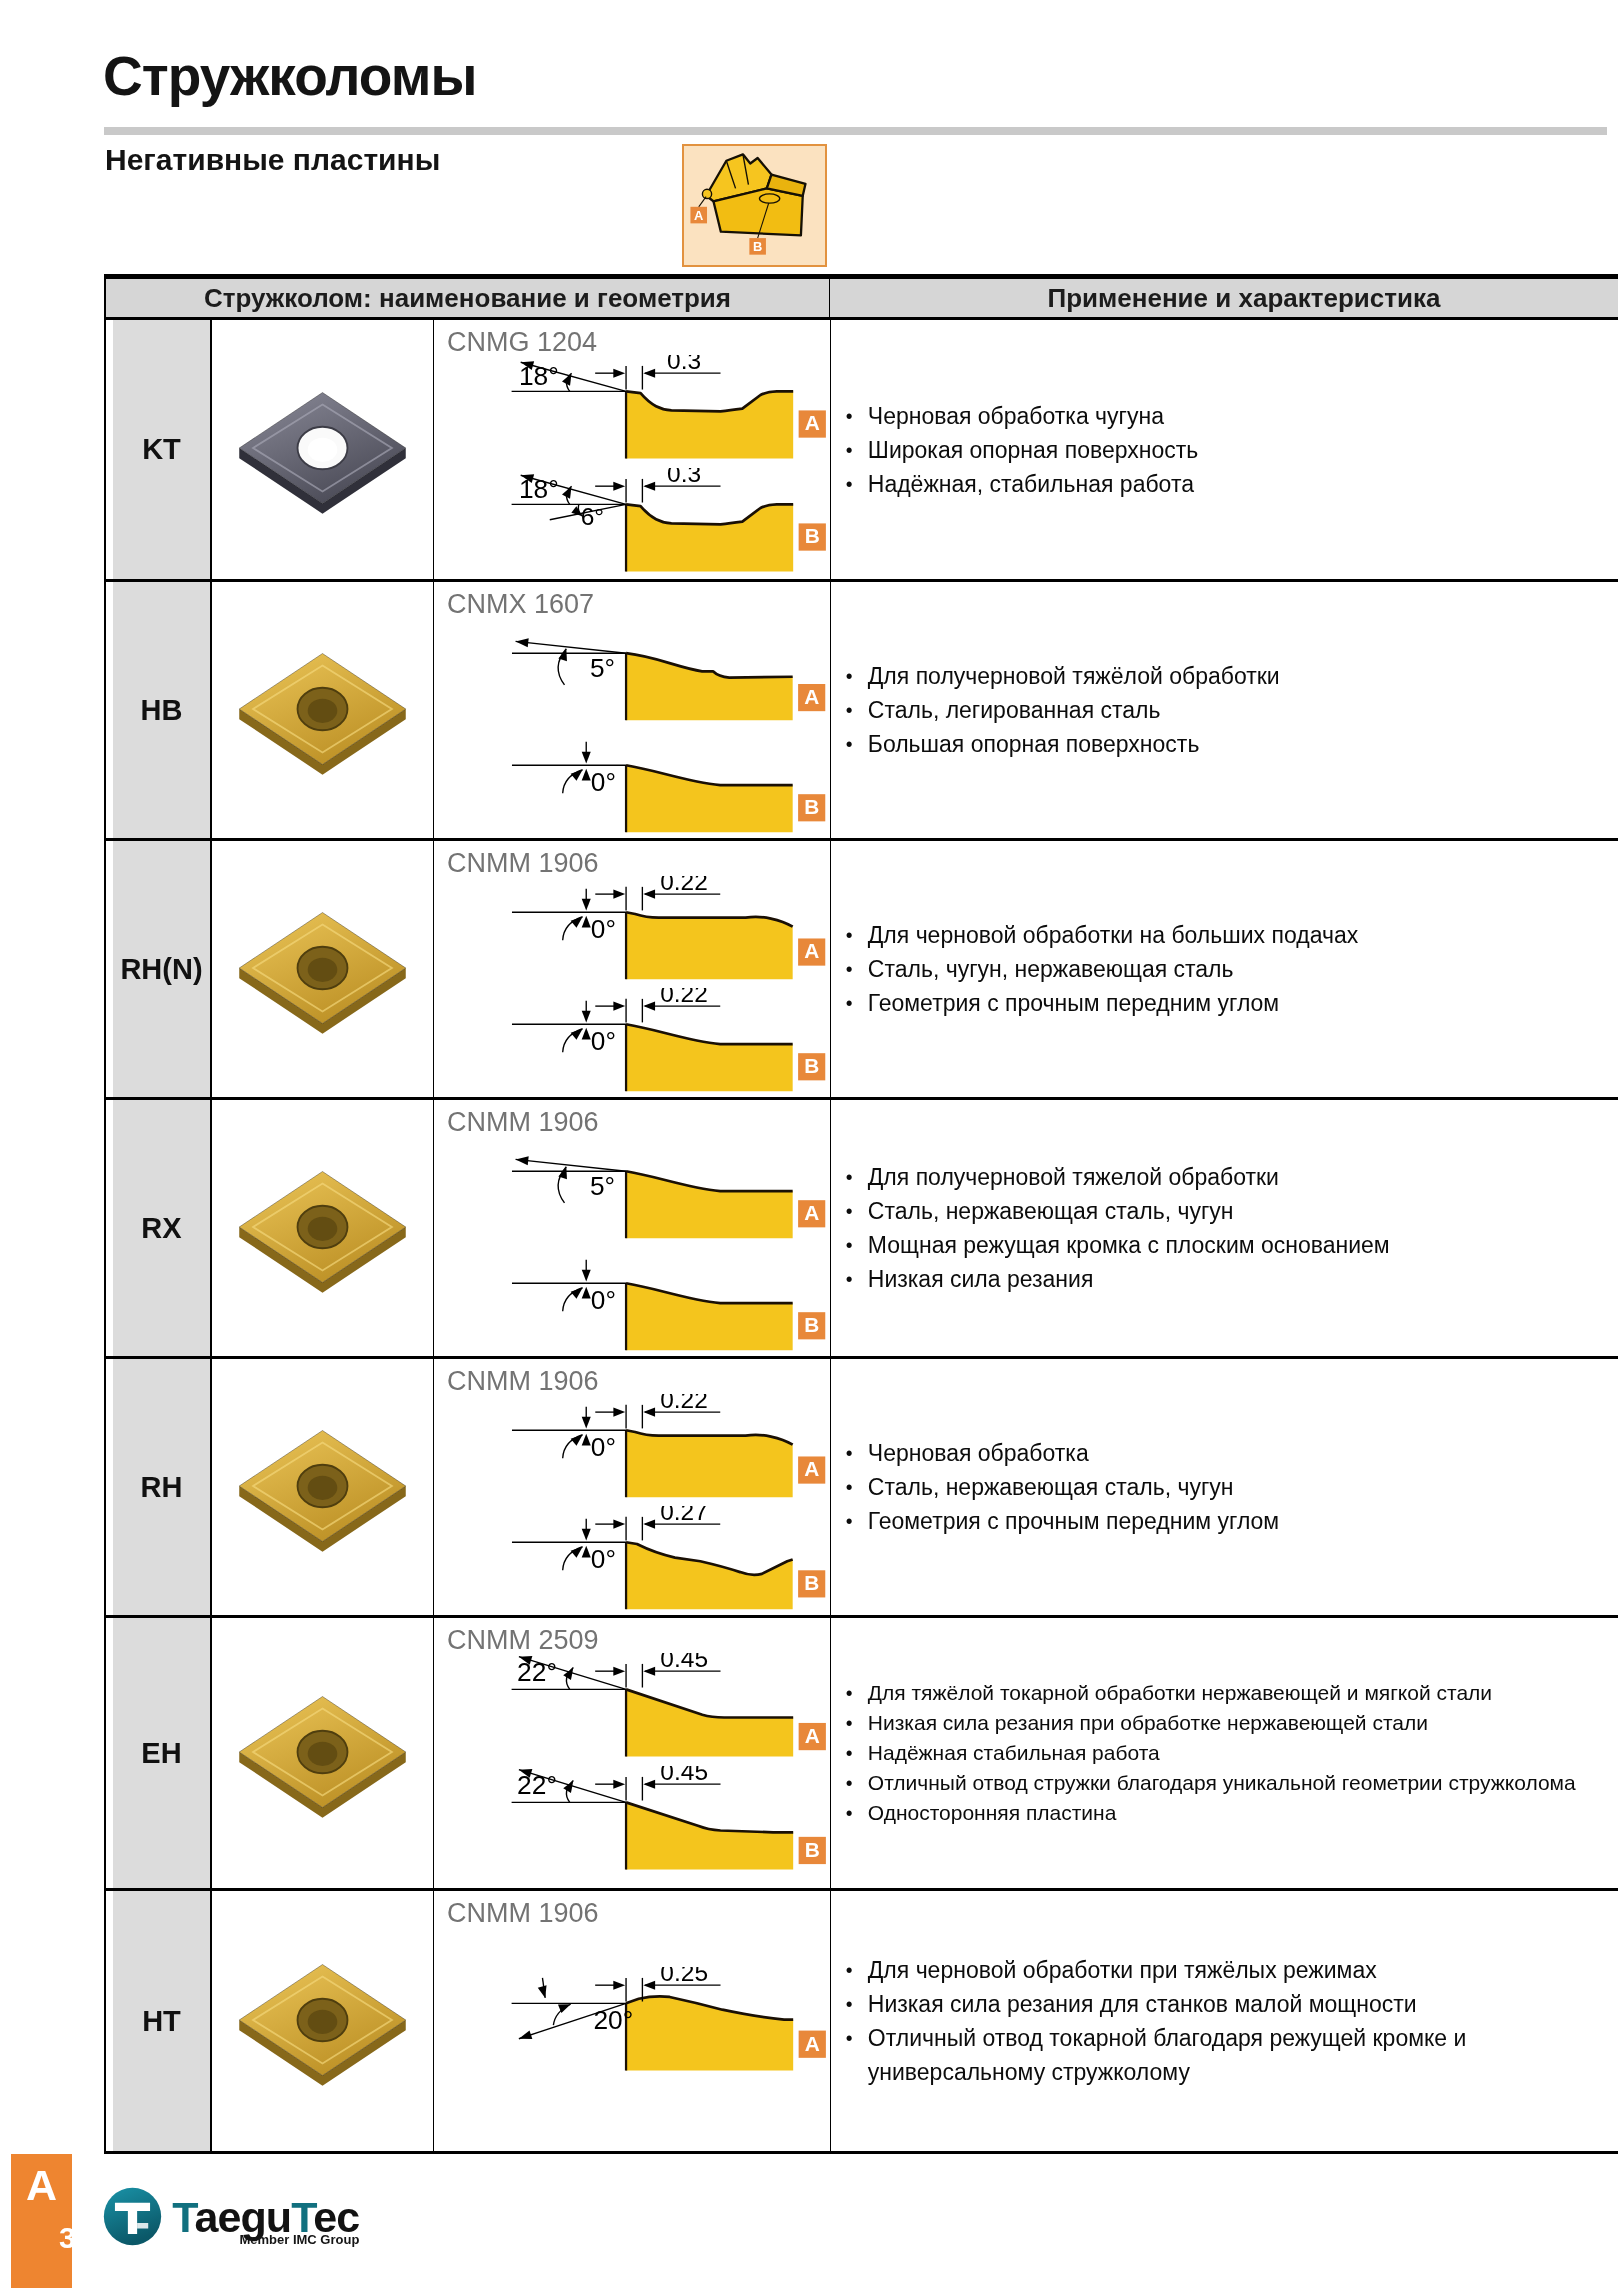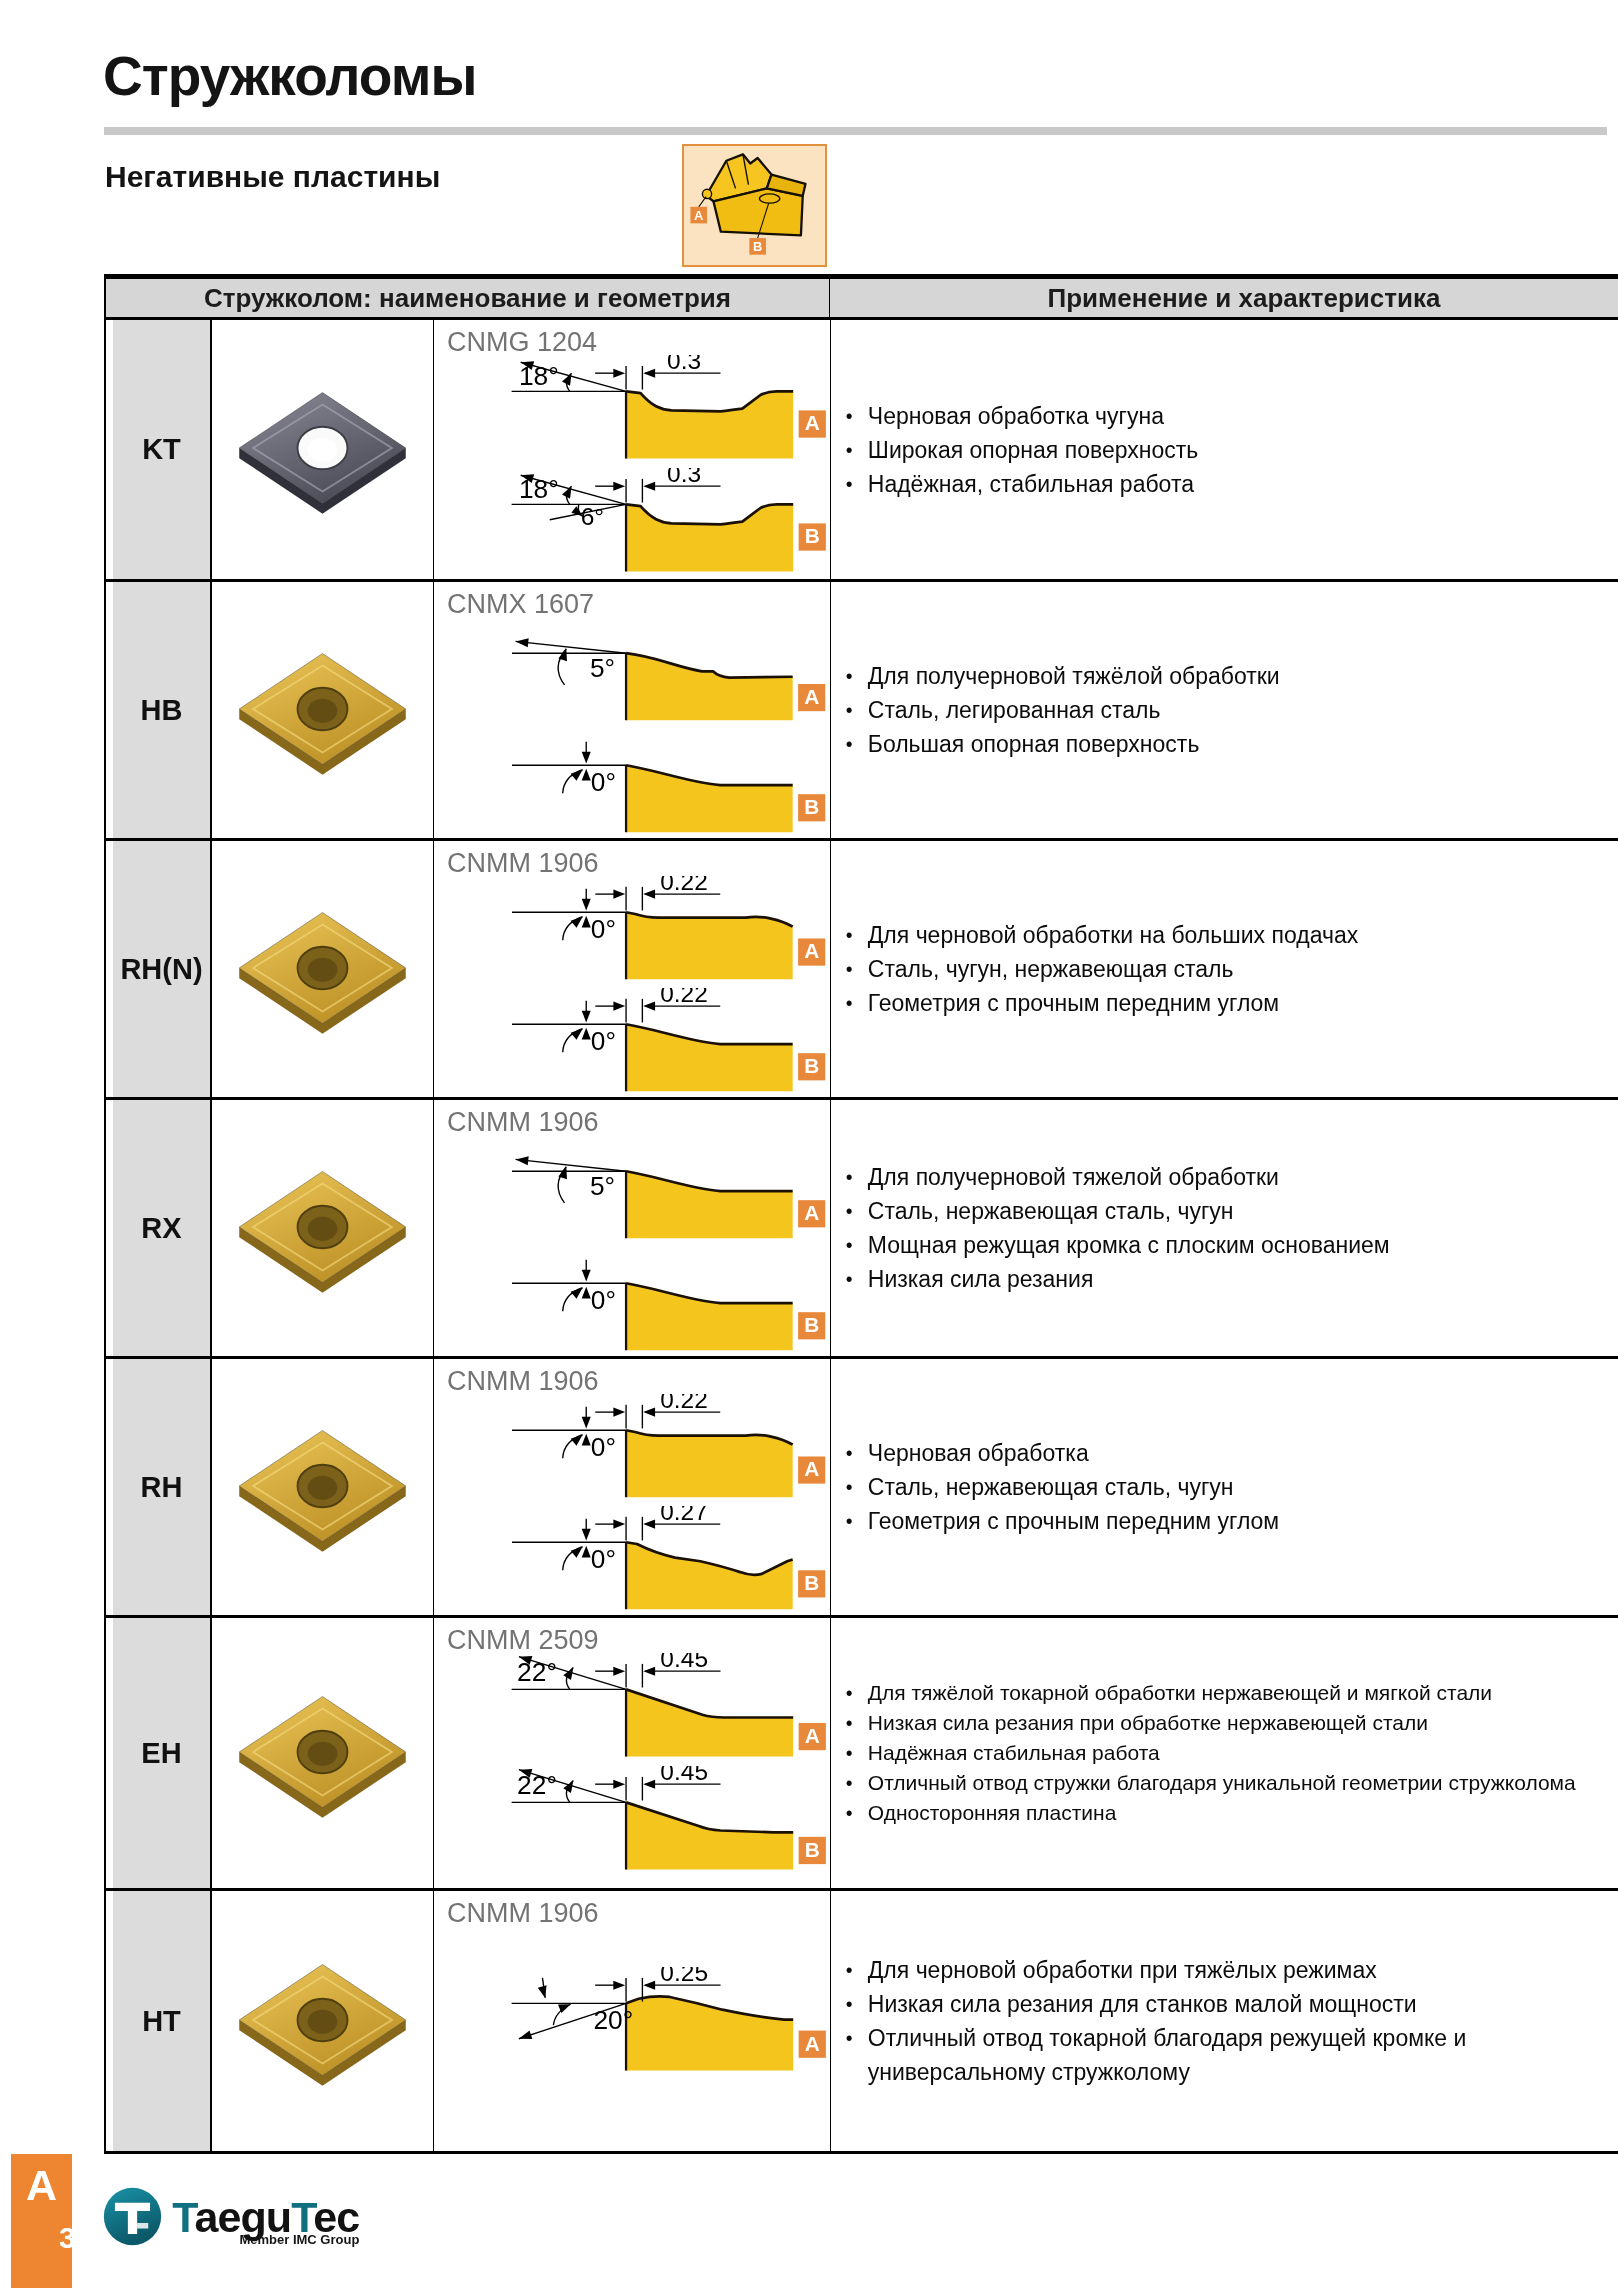--- a/index.html
+++ b/index.html
@@ -2,21 +2,21 @@
 <html style="font-size:14.8px"><head>
 <meta charset="utf-8">
 <style>
   * { box-sizing: border-box; margin: 0; padding: 0; }
   html,body { background:#ffffff; }
   body { width:1619px; height:2289px; font-family:"Liberation Sans", sans-serif; color:#0c0c0c; }
   .page { position:relative; width:1619px; height:2289px; background:#fff; overflow:hidden; }
 
   .page-title { position:absolute; left:103px; top:44px; font-size:55px; font-weight:bold; letter-spacing:-0.9px; color:#141414; }
   .title-rule { position:absolute; left:104px; top:127px; width:1503px; height:8.3px; background:#c9c9c9; }
-  .page-subtitle { position:absolute; left:105px; top:143px; font-size:30px; font-weight:bold; color:#141414;margin-top:17px; }
+  .page-subtitle { position:absolute; left:105px; top:143px; font-size:30px; font-weight:bold; color:#141414; }
 
   .inset-figure { position:absolute; left:682px; top:144px; width:145px; height:123px; background:#fbe2c0; border:2.8px solid #e2923f; }
 
   .catalog-table { position:absolute; left:104px; top:274px; width:1556px; border:2.8px solid #000; border-top-width:5.5px; border-bottom-width:3.7px; background:#fff; }
   .header-row { display:flex; height:41px; background:#d6d6d6; border-bottom:3.7px solid #000; }
   .hcell { display:flex; align-items:center; justify-content:center; font-size:26px; font-weight:bold; color:#1c1c1c; }
   .hcell.h1 { width:724px; border-right:1.8px solid #000; }
   .hcell.h2 { flex:1; }
 
   .body-row { display:flex; border-bottom:3.7px solid #000; }

